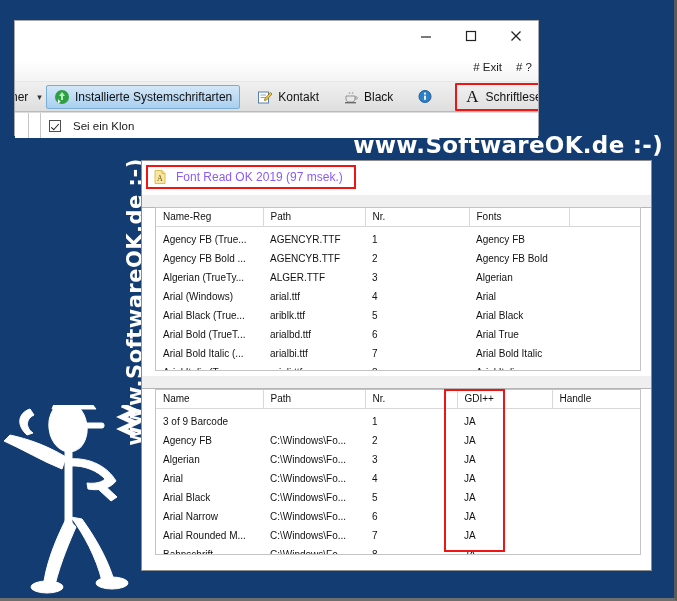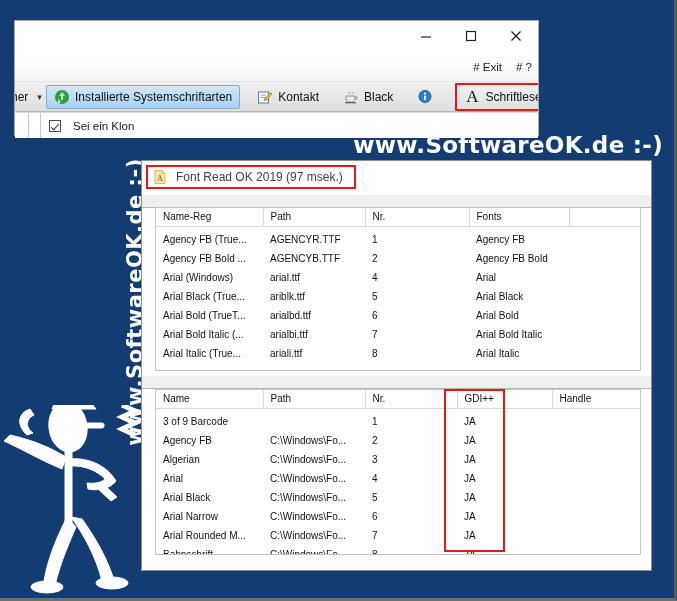--- a/index.html
+++ b/index.html
@@ -252,21 +252,21 @@
     border: 2px solid #ef1515;
     height: 24px;
     padding: 0 10px 0 4px;
     box-sizing: border-box;
     width: 210px;
     background: #ffffff;
     cursor: default;
   }
   #status-text {
     font-size: 12px;
-    color: #404040;
+    color: #8b5cf6;
     white-space: nowrap;
   }
 
   .list-wrap {
     position: absolute;
     left: 13px;
     width: 486px;
     background: #ffffff;
     border: 1px solid #c4c4c4;
     box-sizing: border-box;
@@ -521,38 +521,45 @@
             <td></td>
           </tr>
           <tr>
             <td>Agency FB Bold ...</td>
             <td>AGENCYB.TTF</td>
             <td>2</td>
             <td>Agency FB Bold</td>
             <td></td>
           </tr>
           <tr>
+            <td>Algerian (TrueTy...</td>
+            <td>ALGER.TTF</td>
+            <td>3</td>
+            <td>Algerian</td>
+            <td></td>
+          </tr>
+          <tr>
             <td>Arial (Windows)</td>
             <td>arial.ttf</td>
             <td>4</td>
             <td>Arial</td>
             <td></td>
           </tr>
           <tr>
             <td>Arial Black (True...</td>
             <td>ariblk.ttf</td>
             <td>5</td>
             <td>Arial Black</td>
             <td></td>
           </tr>
           <tr>
             <td>Arial Bold (TrueT...</td>
             <td>arialbd.ttf</td>
             <td>6</td>
-            <td>Arial Bold</td>
+            <td>Arial True</td>
             <td></td>
           </tr>
           <tr>
             <td>Arial Bold Italic (...</td>
             <td>arialbi.ttf</td>
             <td>7</td>
             <td>Arial Bold Italic</td>
             <td></td>
           </tr>
           <tr>

